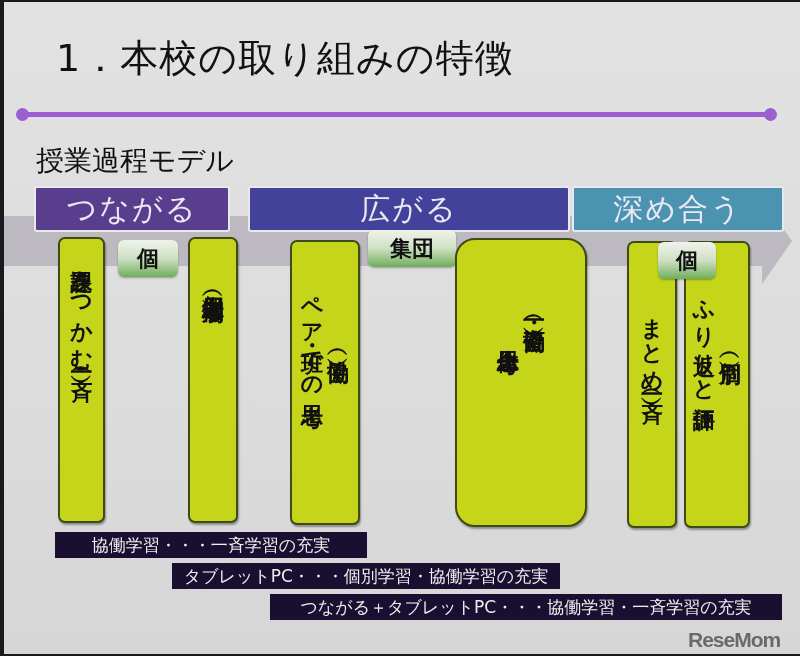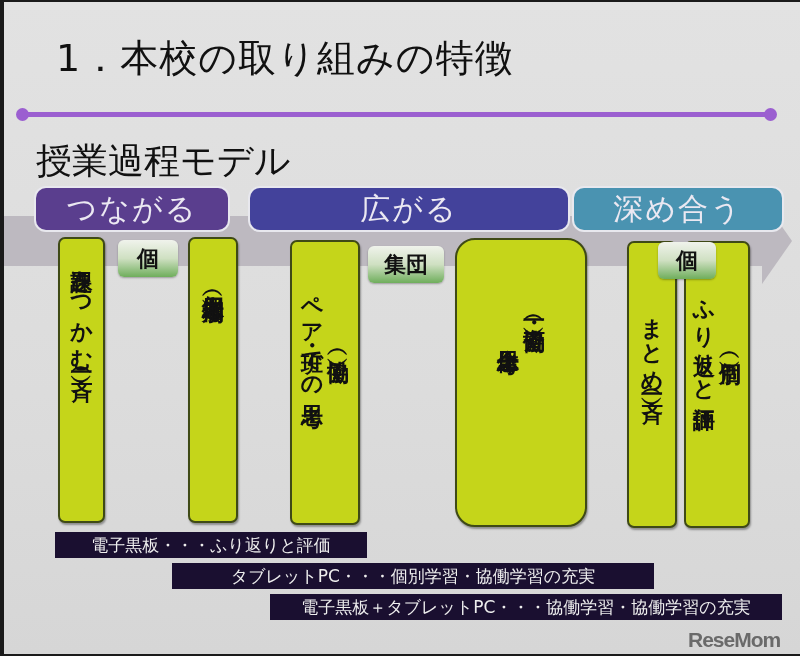--- a/index.html
+++ b/index.html
@@ -15,32 +15,32 @@
   .title {
     position:absolute; left:52px; top:28px; font-size:38px; color:#111;
     letter-spacing:1px; white-space:nowrap; line-height:56px;
   }
   .rule {
     position:absolute; left:14px; top:110px; width:752px; height:5px;
     background:#9b5fd0; border-radius:3px;
   }
   .rule-dot { position:absolute; top:106px; width:13px; height:13px; border-radius:50%; background:#9b5fd0; }
   .subtitle {
-    position:absolute; left:32px; top:140px; font-size:36px; color:#111; white-space:nowrap; line-height:38px;
+    position:absolute; left:32px; top:140px; font-size:28px; color:#111; white-space:nowrap; line-height:38px;
   }
   .band {
     position:absolute; left:0; top:214px; width:760px; height:50px; background:#bdb9c0;
   }
   .band-tip {
     position:absolute; left:758px; top:196px; width:0; height:0;
     border-top:43px solid transparent; border-bottom:43px solid transparent;
     border-left:30px solid #bdb9c0;
   }
   .phase {
-    position:absolute; top:186px; height:42px; border-radius:10px; color:#ebe8f2;
+    position:absolute; top:186px; height:42px; border-radius:1px; color:#ebe8f2;
     font-size:30px; line-height:42px; text-align:center; letter-spacing:2px;
     box-shadow:0 0 0 2px #e8e8ee;
   }
   .box {
     position:absolute; background:#c5d51a; border:2px solid #3f4a16; border-radius:7px;
     box-shadow:1px 2px 2px rgba(0,0,0,0.35);
     display:flex; flex-direction:row-reverse; justify-content:center; align-items:flex-start;
   }
   .vcol {
     writing-mode:vertical-rl; font-size:22px; font-weight:bold; color:#111;
@@ -88,36 +88,36 @@
 
   <div class="box" style="left:184px; top:235px; width:50px; height:286px; padding-top:40px; box-sizing:border-box;">
     <span class="vcol">個人思考（個別）</span>
   </div>
 
   <div class="box" style="left:286px; top:238px; width:70px; height:285px; padding-top:40px; box-sizing:border-box;">
     <span class="vcol" style="margin-top:60px;">（協働）</span>
     <span class="vcol">ペア・班での思考</span>
   </div>
 
-  <div class="tag" style="left:364px; top:244px; width:76px;">集団</div>
+  <div class="tag" style="left:364px; top:228px; width:88px;">集団</div>
 
   <div class="box" style="left:451px; top:236px; width:132px; height:289px; border-radius:20px; padding-top:68px; box-sizing:border-box;">
     <span class="vcol">（一斉・協働）</span>
     <span class="vcol" style="margin-top:24px;">全体思考</span>
   </div>
 
   <div class="box" style="left:623px; top:239px; width:50px; height:287px; padding-top:60px; box-sizing:border-box;">
     <span class="vcol">まとめ（一斉）</span>
   </div>
 
   <div class="box" style="left:680px; top:239px; width:66px; height:287px; padding-top:42px; box-sizing:border-box;">
     <span class="vcol" style="margin-top:60px;">（個別）</span>
     <span class="vcol">ふり返りと評価</span>
   </div>
 
   <div class="tag" style="left:654px; top:240px; width:58px;">個</div>
 
-  <div class="banner" style="left:51px; top:530px; width:312px;">電子黒板・・・ふり返りと評価</div>
-  <div class="banner" style="left:168px; top:561px; width:482px;">タブレットPC・・・個別学習・協働学習の充実</div>
-  <div class="banner" style="left:266px; top:592px; width:512px;">電子黒板＋タブレットPC・・・協働学習・協働学習の充実</div>
+  <div class="banner" style="left:51px; top:530px; width:312px;">協働学習・・・一斉学習の充実</div>
+  <div class="banner" style="left:168px; top:561px; width:388px;">タブレットPC・・・個別学習・協働学習の充実</div>
+  <div class="banner" style="left:266px; top:592px; width:512px;">つながる＋タブレットPC・・・協働学習・一斉学習の充実</div>
 
   <div class="logo">ReseMom</div>
 </div>
 
 </body></html>

